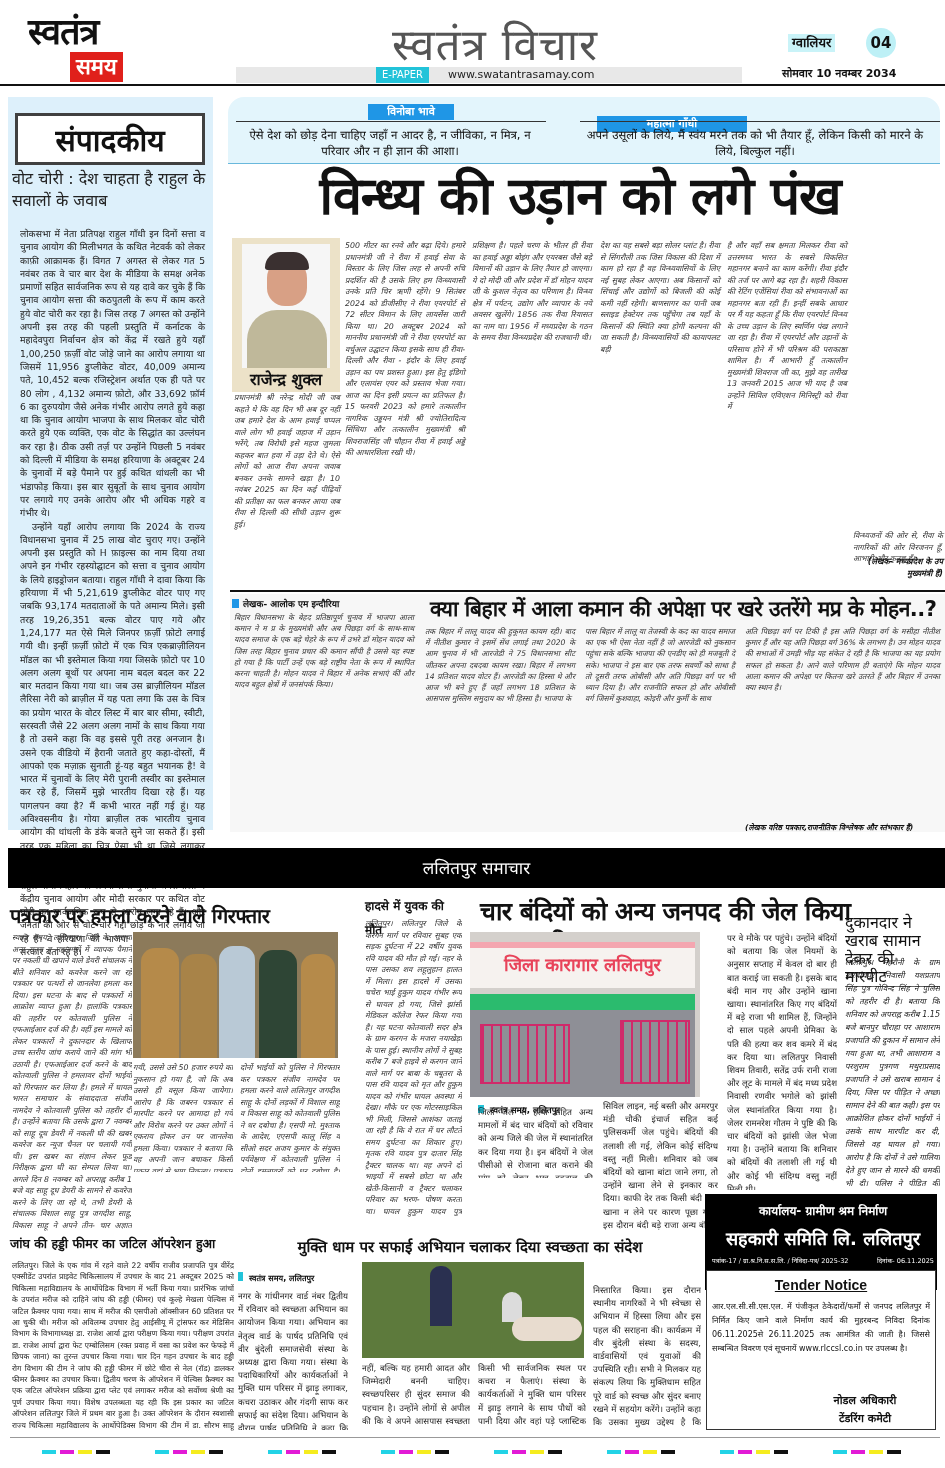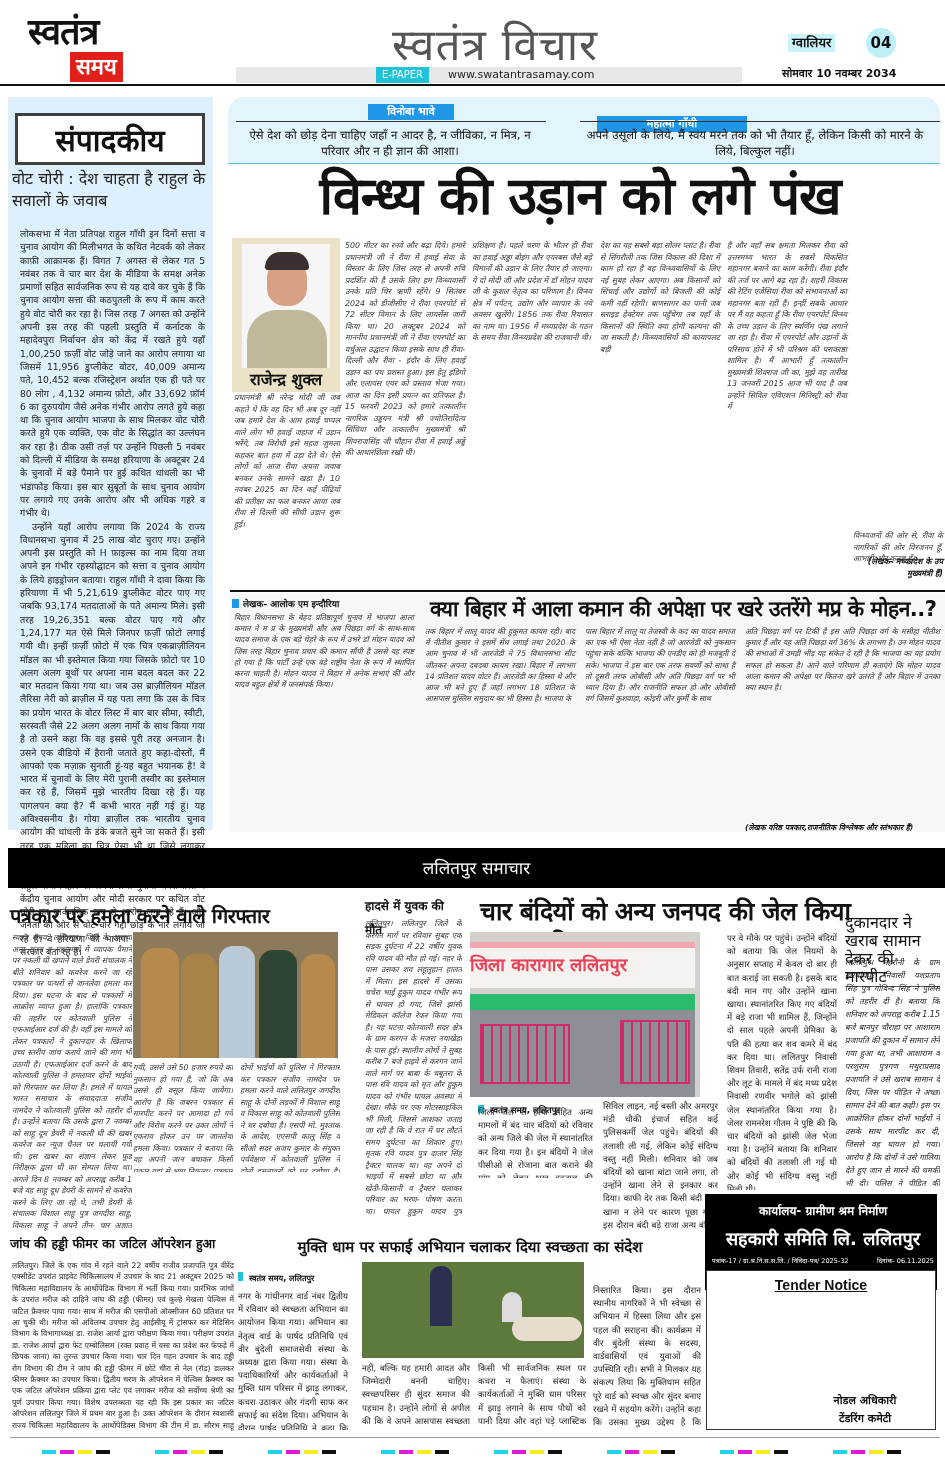--- a/index.html
+++ b/index.html
@@ -72,21 +72,21 @@
 #s1txt{left:12px;top:932px;width:120px}
 #s1photo{left:133px;top:932px;width:205px;height:126px;background:#8c7a5a}
 .person{position:absolute;bottom:0;border-radius:14px 14px 0 0}
 #s1cap1{left:133px;top:1062px;width:100px}
 #s1cap2{left:240px;top:1062px;width:100px}
 #s2head{left:365px;top:894px;width:100px;font-size:12px;font-weight:bold;line-height:24px}
 #s2txt{left:365px;top:918px;width:97px}
 #s3head{left:480px;top:896px;width:460px;font-size:25px}
 #s3photo{left:470px;top:932px;width:230px;height:165px;background:#d4d0cc}
 #s3photo .sign{position:absolute;left:0;top:10px;width:225px;height:46px;background:#f6f2ef;border-top:6px solid #f4a6b0}
-#s3photo .sign span{display:block;text-align:left;color:#e8435a;font-size:18px;font-weight:bold;line-height:34px}
+#s3photo .sign span{display:block;text-align:center;color:#e8435a;font-size:18px;font-weight:bold;line-height:34px}
 #s3photo .green{position:absolute;left:0;top:62px;width:225px;height:16px;background:#2bbb6e}
 #s3photo .wall{position:absolute;left:0;top:78px;width:225px;height:87px;background:#8e8f96}
 #s3photo .grill{position:absolute;left:10px;top:92px;width:90px;height:60px;border:2px solid #d02a6a;background:repeating-linear-gradient(90deg,#d02a6a 0 2px,transparent 2px 9px)}
 #s3photo .grill2{position:absolute;left:150px;top:88px;width:70px;height:64px;border:2px solid #d02a6a;background:repeating-linear-gradient(90deg,#d02a6a 0 2px,transparent 2px 9px)}
 .serif{font-family:"DejaVu Serif",serif;font-size:8.6px;line-height:13.2px;color:#222;text-align:justify}
 #s3by{left:478px;top:1103px;font-size:8.6px;font-weight:bold;line-height:14px}
 #s3by .sq{display:inline-block;width:6px;height:8px;background:#22c3d9;margin-right:6px}
 #s3c1{left:478px;top:1120px;width:115px}
 #s3c2{left:603px;top:1100px;width:115px}
 #s3c3{left:727px;top:932px;width:110px}
@@ -231,20 +231,21 @@
 <div id="s6c3" class="abs serif" style="height:66px;overflow:hidden">किसी भी सार्वजनिक स्थल पर कचरा न फैलाएं। संस्था के कार्यकर्ताओं ने मुक्ति धाम परिसर में झाड़ू लगाने के साथ पौधों को पानी दिया और वहां पड़े प्लास्टिक कचरे को एकत्र कर</div>
 <div id="s6c4" class="abs serif" style="height:146px;overflow:hidden">निस्तारित किया। इस दौरान स्थानीय नागरिकों ने भी स्वेच्छा से अभियान में हिस्सा लिया और इस पहल की सराहना की। कार्यक्रम में वीर बुंदेली संस्था के सदस्य, वार्डवासियों एवं युवाओं की उपस्थिति रही। सभी ने मिलकर यह संकल्प लिया कि मुक्तिधाम सहित पूरे वार्ड को स्वच्छ और सुंदर बनाए रखने में सहयोग करेंगे। उन्होंने कहा कि उसका मुख्य उद्देश्य है कि स्वच्छता के प्रति जन-जागरूकता बढ़ाना, पर्यावरण संरक्षण को बढ़ावा देना और समाज में सकारात्मक संदेश देना।</div>
 
 <div id="adbox" class="abs"></div>
 <div id="adl1" class="abs" style="color:#fff">कार्यालय- ग्रामीण श्रम निर्माण</div>
 <div id="adl2" class="abs" style="color:#fff">सहकारी समिति लि. ललितपुर</div>
 <div id="admeta" class="abs"><span>पत्रांक-17 / ग्रा.श्र.नि.स.स.लि. / निविदा-पत्र/ 2025-32</span><span class="r">दिनांक- 06.11.2025</span></div>
 <div id="tenderbox" class="abs"></div>
 <div id="tenderh" class="abs">Tender Notice</div>
 <div id="tendertxt" class="abs">
+  <p>आर.एल.सी.सी.एस.एल. में पंजीकृत ठेकेदारों/फर्मों से जनपद ललितपुर में निर्मित किए जाने वाले निर्माण कार्य की मुहरबन्द निविदा दिनांक 06.11.2025से 26.11.2025 तक आमंत्रित की जाती है। जिससे सम्बन्धित विवरण एवं सूचनायें www.rlccsl.co.in पर उपलब्ध है।</p>
 </div>
 <div id="tendersig" class="abs">
   <div>नोडल अधिकारी</div>
   <div>टेंडरिंग कमेटी</div>
 </div>
 
 <div id="footrule" class="abs"></div>
 <div class="cbars" style="left:42px">
     <span class="cy"></span>
     <span class="mg"></span>

